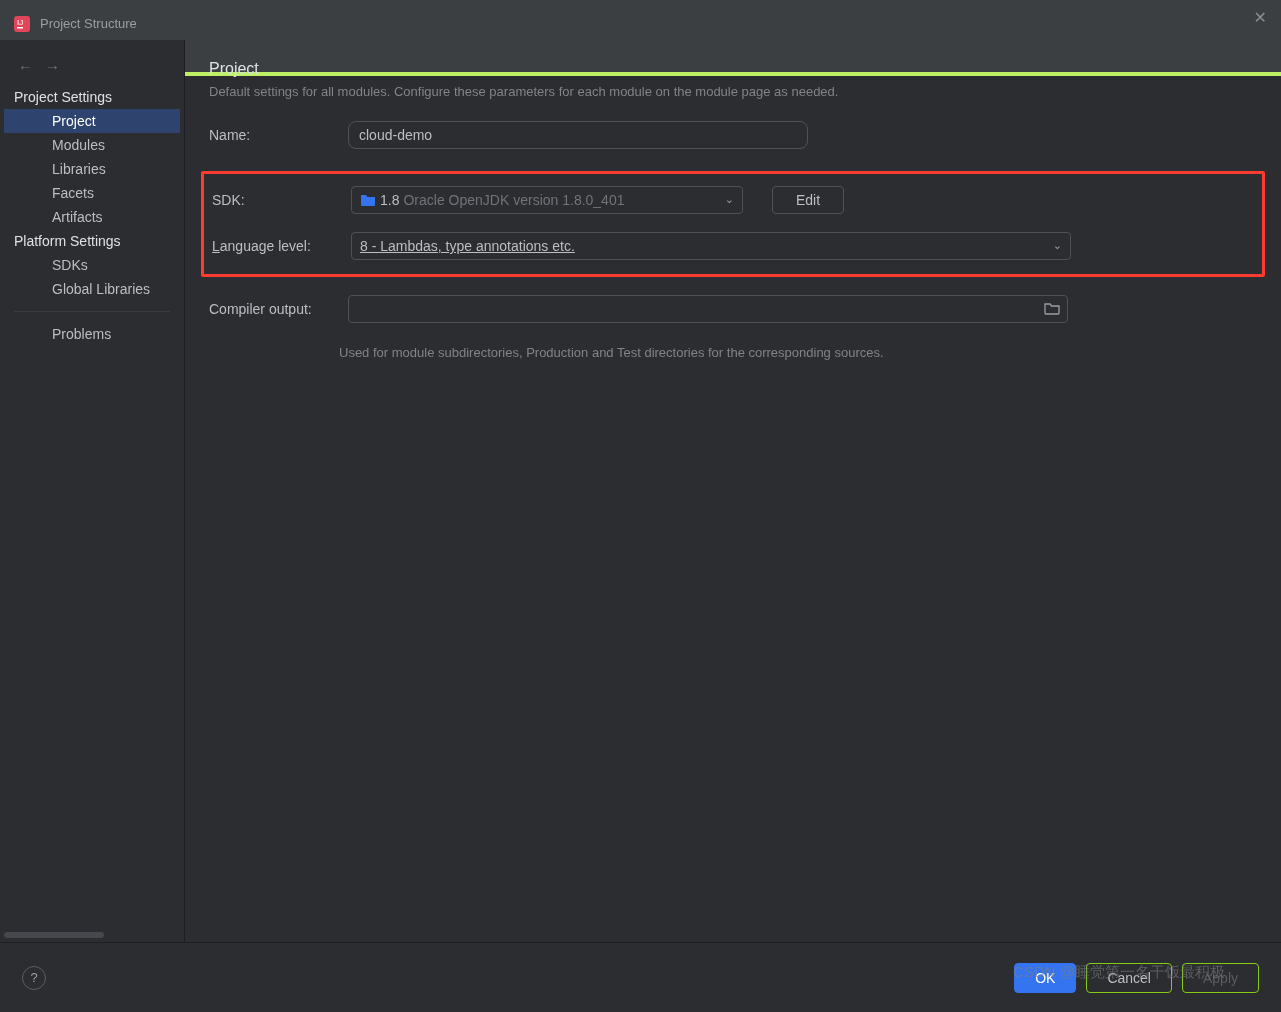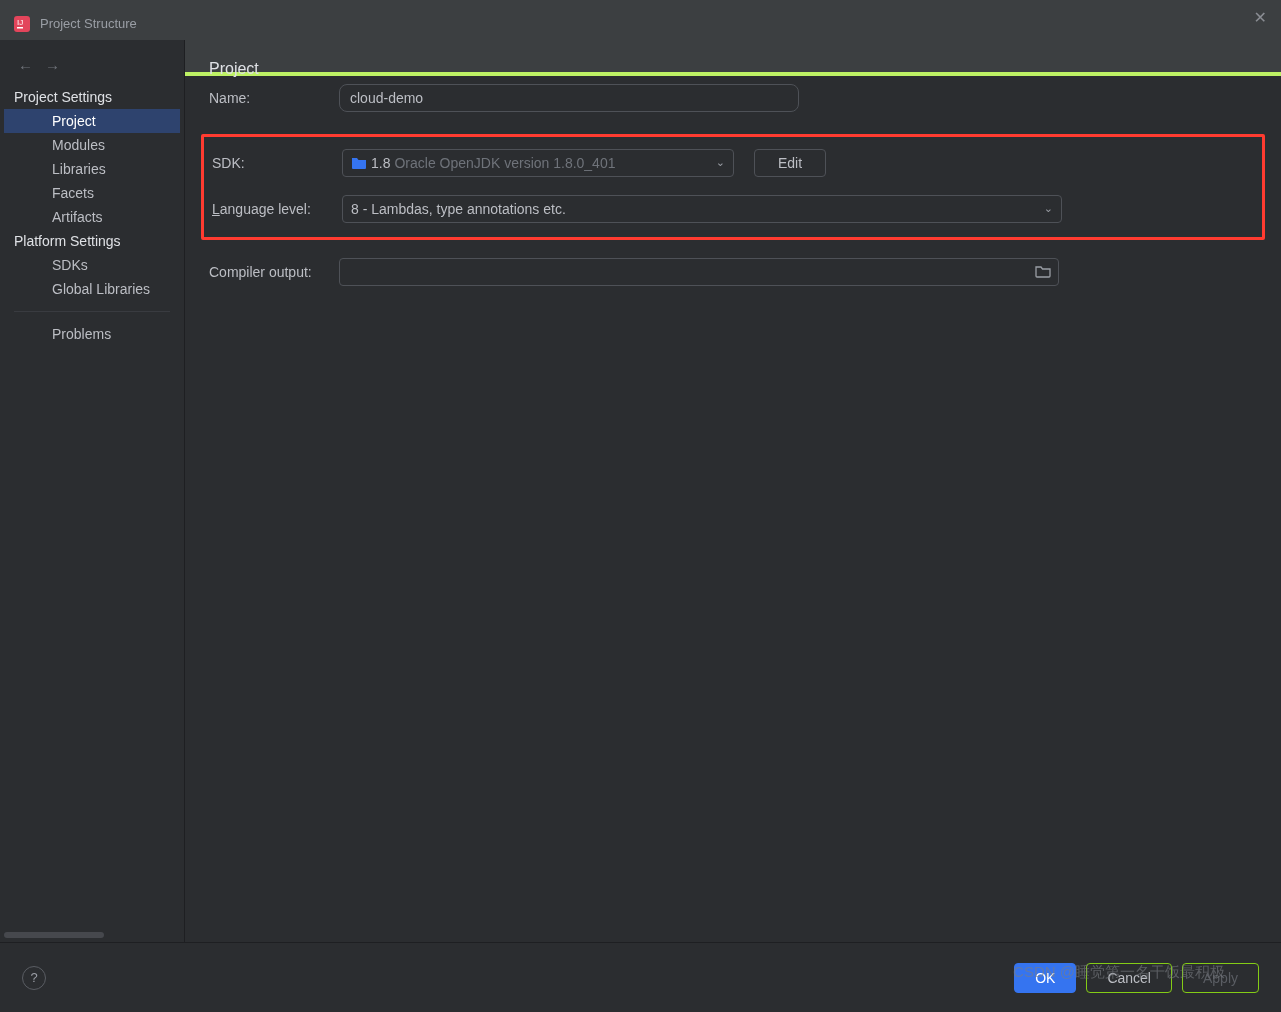--- a/index.html
+++ b/index.html
@@ -92,20 +92,21 @@
     color:#dfe1e5;font-size:16px;margin:2px 0 6px 0;
     font-weight:400;
   }
   .page-desc{
     color:#808388;font-size:13px;margin:0 0 22px 0;
   }
 
   .form-row{
     display:flex;align-items:center;
     margin-bottom:22px;
+    gap:9px;
   }
   .form-label{
     width:130px;
     color:#bcbec4;font-size:14px;
   }
   .form-label u{text-decoration:underline;}
   .text-input{
     width:460px;height:28px;
     background:#2b2d30;
     border:1px solid #4e5157;
@@ -140,21 +141,21 @@
   .sdk-combo{width:392px;align-items:center;}
   .sdk-icon{margin-right:4px;display:inline-flex;}
   .sdk-ver{color:#bcbec4;}
   .sdk-detail{color:#6f737a;margin-left:4px;}
   .edit-btn{
     margin-left:20px;
     width:72px;height:28px;
     background:#2b2d30;border:1px solid #4e5157;border-radius:4px;
     color:#bcbec4;font-size:14px;cursor:pointer;
   }
-  .lang-combo{flex:1;max-width:720px;}
+  .lang-combo{flex:1;max-width:720px;text-decoration:underline;}
   .lang-text{color:#bcbec4;}
 
   .compiler-row{margin-top:18px;}
   .compiler-input{
     flex:1;max-width:720px;
     position:relative;
   }
   .compiler-field{
     width:100%;height:28px;
     background:#2b2d30;border:1px solid #4e5157;border-radius:4px;
@@ -234,20 +235,21 @@
     <div class="nav-item">Global Libraries</div>
 
     <hr class="sidebar-sep">
     <div class="nav-item" style="padding-left:52px;">Problems</div>
 
     <div class="sidebar-scroll"></div>
   </div>
 
   <div class="content">
     <div class="page-title">Project</div>
+    <div class="page-desc">Default settings for all modules. Configure these parameters for each module on the module page as needed.</div>
 
     <div class="form-row">
       <div class="form-label">Name:</div>
       <input class="text-input" value="cloud-demo" style="">
     </div>
 
     <div class="highlight-box">
 
       <div class="form-row">
         <div class="form-label">SDK:</div>
@@ -277,20 +279,21 @@
       <div class="form-label">Compiler output:</div>
       <div class="compiler-input">
         <input class="compiler-field" value="" style="">
         <span class="folder-icon">
           <svg width="16" height="14" viewBox="0 0 16 14">
               <path d="M1 3h5l1.5 2H15v7a1 1 0 0 1-1 1H2a1 1 0 0 1-1-1V3z" fill="none" stroke="#9a9ea5" stroke-width="1.3"></path>
             </svg>
         </span>
       </div>
     </div>
+    <div class="helper-text">Used for module subdirectories, Production and Test directories for the corresponding sources.</div>
   </div>
 </div>
 
 <div class="bottom-bar">
   <div class="help-circle">?</div>
   <div class="bottom-spacer"></div>
   <button class="btn primary">OK</button>
   <button class="btn">Cancel</button>
   <button class="btn ghost">Apply</button>
 </div>

